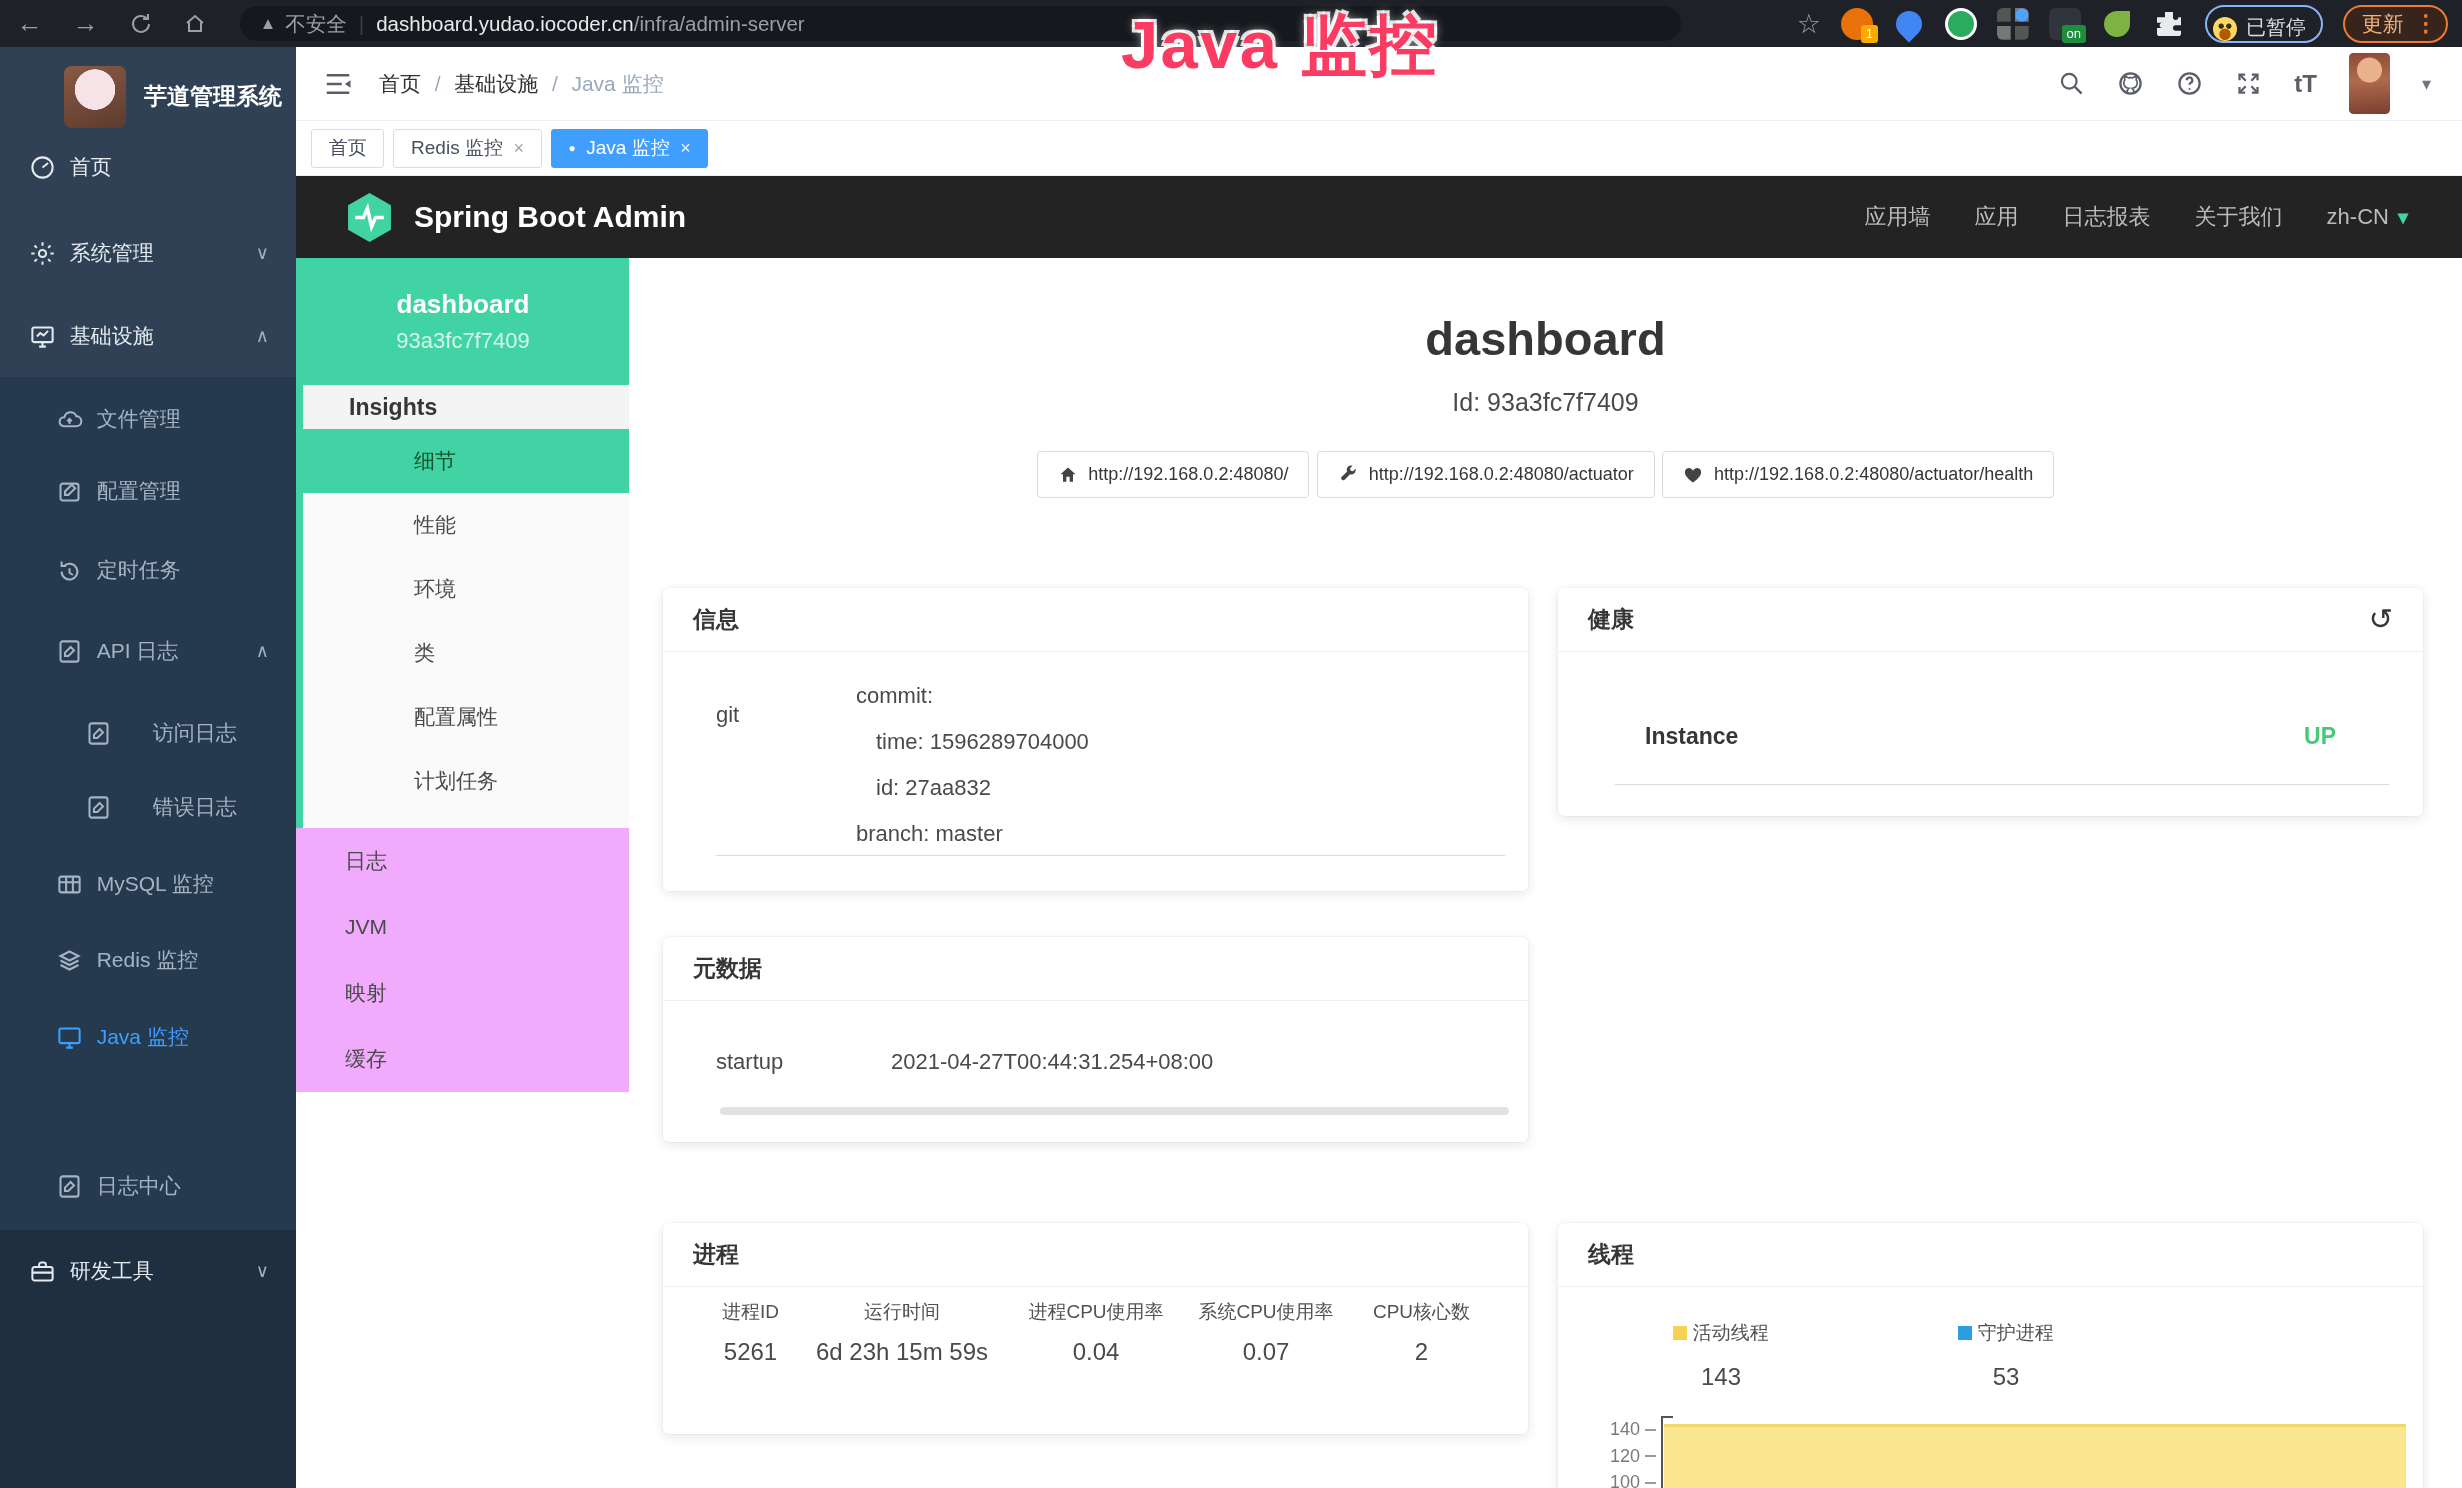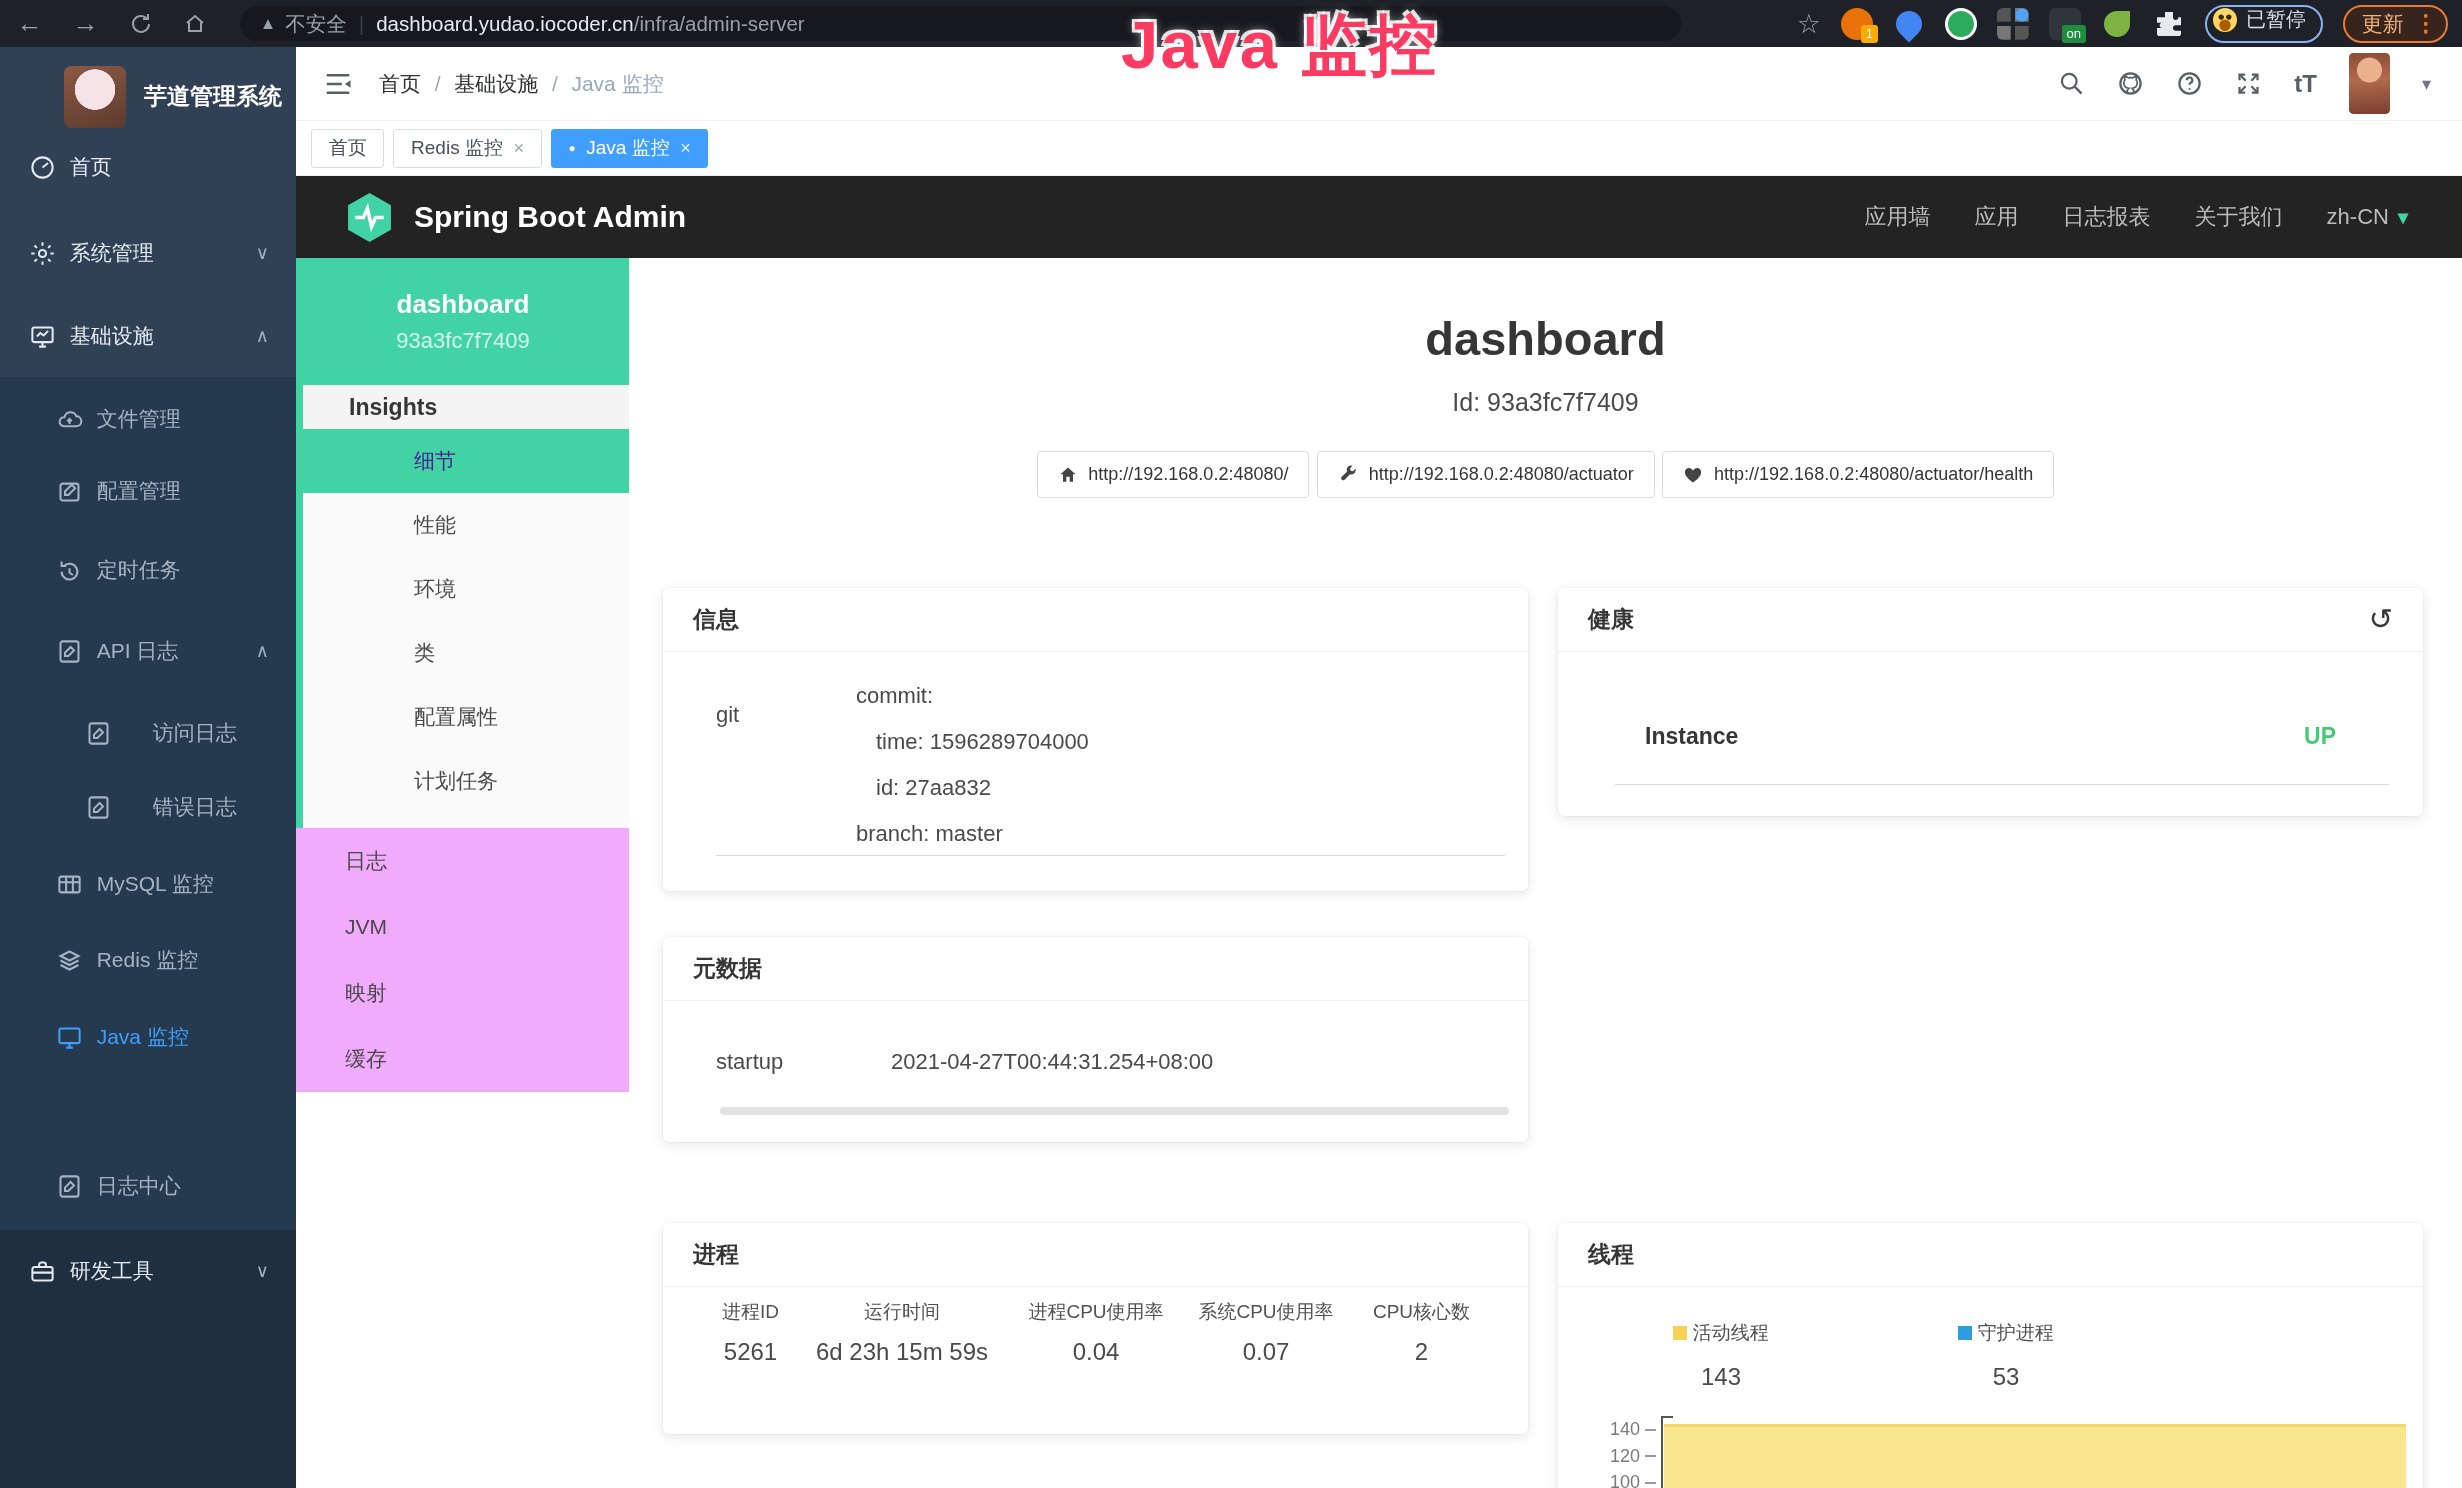--- a/index.html
+++ b/index.html
@@ -26,21 +26,21 @@
   .ext-y { background:#2bab5d; border:3px solid #fff; }
   .ext-grid { border-radius:6px; background:
       radial-gradient(circle at 78% 22%, #4da3ff 0 6px, transparent 6.8px),
       linear-gradient(#555 0 0) 0 0/13.7px 13.7px no-repeat,
       linear-gradient(#777 0 0) 0 18px/13.7px 13.7px no-repeat,
       linear-gradient(#777 0 0) 18px 0/13.7px 13.7px no-repeat,
       linear-gradient(#555 0 0) 18px 18px/13.7px 13.7px no-repeat; }
   .ext-on { background:#30343b; border-radius:6px; }
   .ext-sprout { background:#7cb342; border-radius:50% 0 50% 50%; width:26px; height:26px; margin:0 3px; }
   .ext-puzzle { background:transparent; }
-  .chip { height:38px; border-radius:20px; border:2.3px solid #8ab4f8; display:flex; align-items:center; gap:9px; padding:0 15px 8px 6px;font-family:Liberation Serif, serif; }
+  .chip { height:38px; border-radius:20px; border:2.3px solid #8ab4f8; display:flex; align-items:flex-end; gap:9px; padding:0 15px 0 6px;font-family:Liberation Serif, serif; }
   .face { width:24px; height:24px; border-radius:50%; flex:none;
       background: radial-gradient(circle at 34% 38%, #3a2d00 0 2.3px, transparent 3px),
                   radial-gradient(circle at 66% 38%, #3a2d00 0 2.3px, transparent 3px),
                   radial-gradient(circle at 50% 72%, #b05a00 0 5.3px, transparent 6px), #fdd663; }
   .chip-label { color:#dbdde1; font-size:20px; }
   .upd { height:38px; border-radius:20px; border:2.3px solid #ee7a30; background:#36241d; display:flex; align-items:center; gap:10.6px; padding:0 9px 0 16.7px; }
   .upd-label { color:#f2b27c; font-size:21px; }
   .kebab { color:#ee7a30; font-size:23px; font-weight:700; }
 
   
@@ -102,21 +102,21 @@
   .lcaret { color:#42d3a5; font-size:20px; font-weight:700; }
 
   
   .sbaside { position:absolute; left:296px; top:258px; width:334px; height:1231px; background:#fff; }
   .ghead { height:127px; background:#42d3a5; display:flex; flex-direction:column; align-items:center; justify-content:center; gap:7.6px; }
   .gname { color:#fff; font-size:26px; font-weight:700; }
   .gid { color:rgba(255,255,255,.78); font-size:22px; }
   .insights { position:absolute; left:0; right:0; top:127px; height:443px; background:#fafafa; border-left:7.6px solid #42d3a5; }
   .ins-head { height:44px; display:flex; align-items:center; padding-left:46px; background:#f4f4f4; font-size:23px; font-weight:700; color:#363636; }
   .sitem { height:64px; display:flex; align-items:center; padding-left:111px; font-size:21px; color:#4a4a4a; }
-  .sitem.active { background:#42d3a5; color:#4c1d95; }
+  .sitem.active { background:#42d3a5; color:#14532d; }
   .s2wrap { position:absolute; left:0; right:0; top:570px; }
   .s2item { height:66px; display:flex; align-items:center; padding-left:49px; font-size:21px; color:#4a4a4a; background:#f0abfc; }
 
   
   .sbamain { position:absolute; left:629px; top:258px; width:1833px; height:1231px; background:#fff; }
   .mtitle { position:absolute; top:53px; left:0; right:0; text-align:center; font-size:47px; font-weight:700; color:#363636; }
   .mid { position:absolute; top:130px; left:0; right:0; text-align:center; font-size:25px; color:#4a4a4a; }
   .lrow { position:absolute; top:193px; left:0; right:0; display:flex; justify-content:center; gap:7.6px; }
   .lbtn { height:47px; border:0.8px solid #dbdbdb; border-radius:3.8px; background:#fff; display:flex; align-items:center; gap:10.6px; padding:0 20px; font-size:18px; color:#363636; }
   .lic { width:20px; height:20px; fill:#444; stroke:none; }

